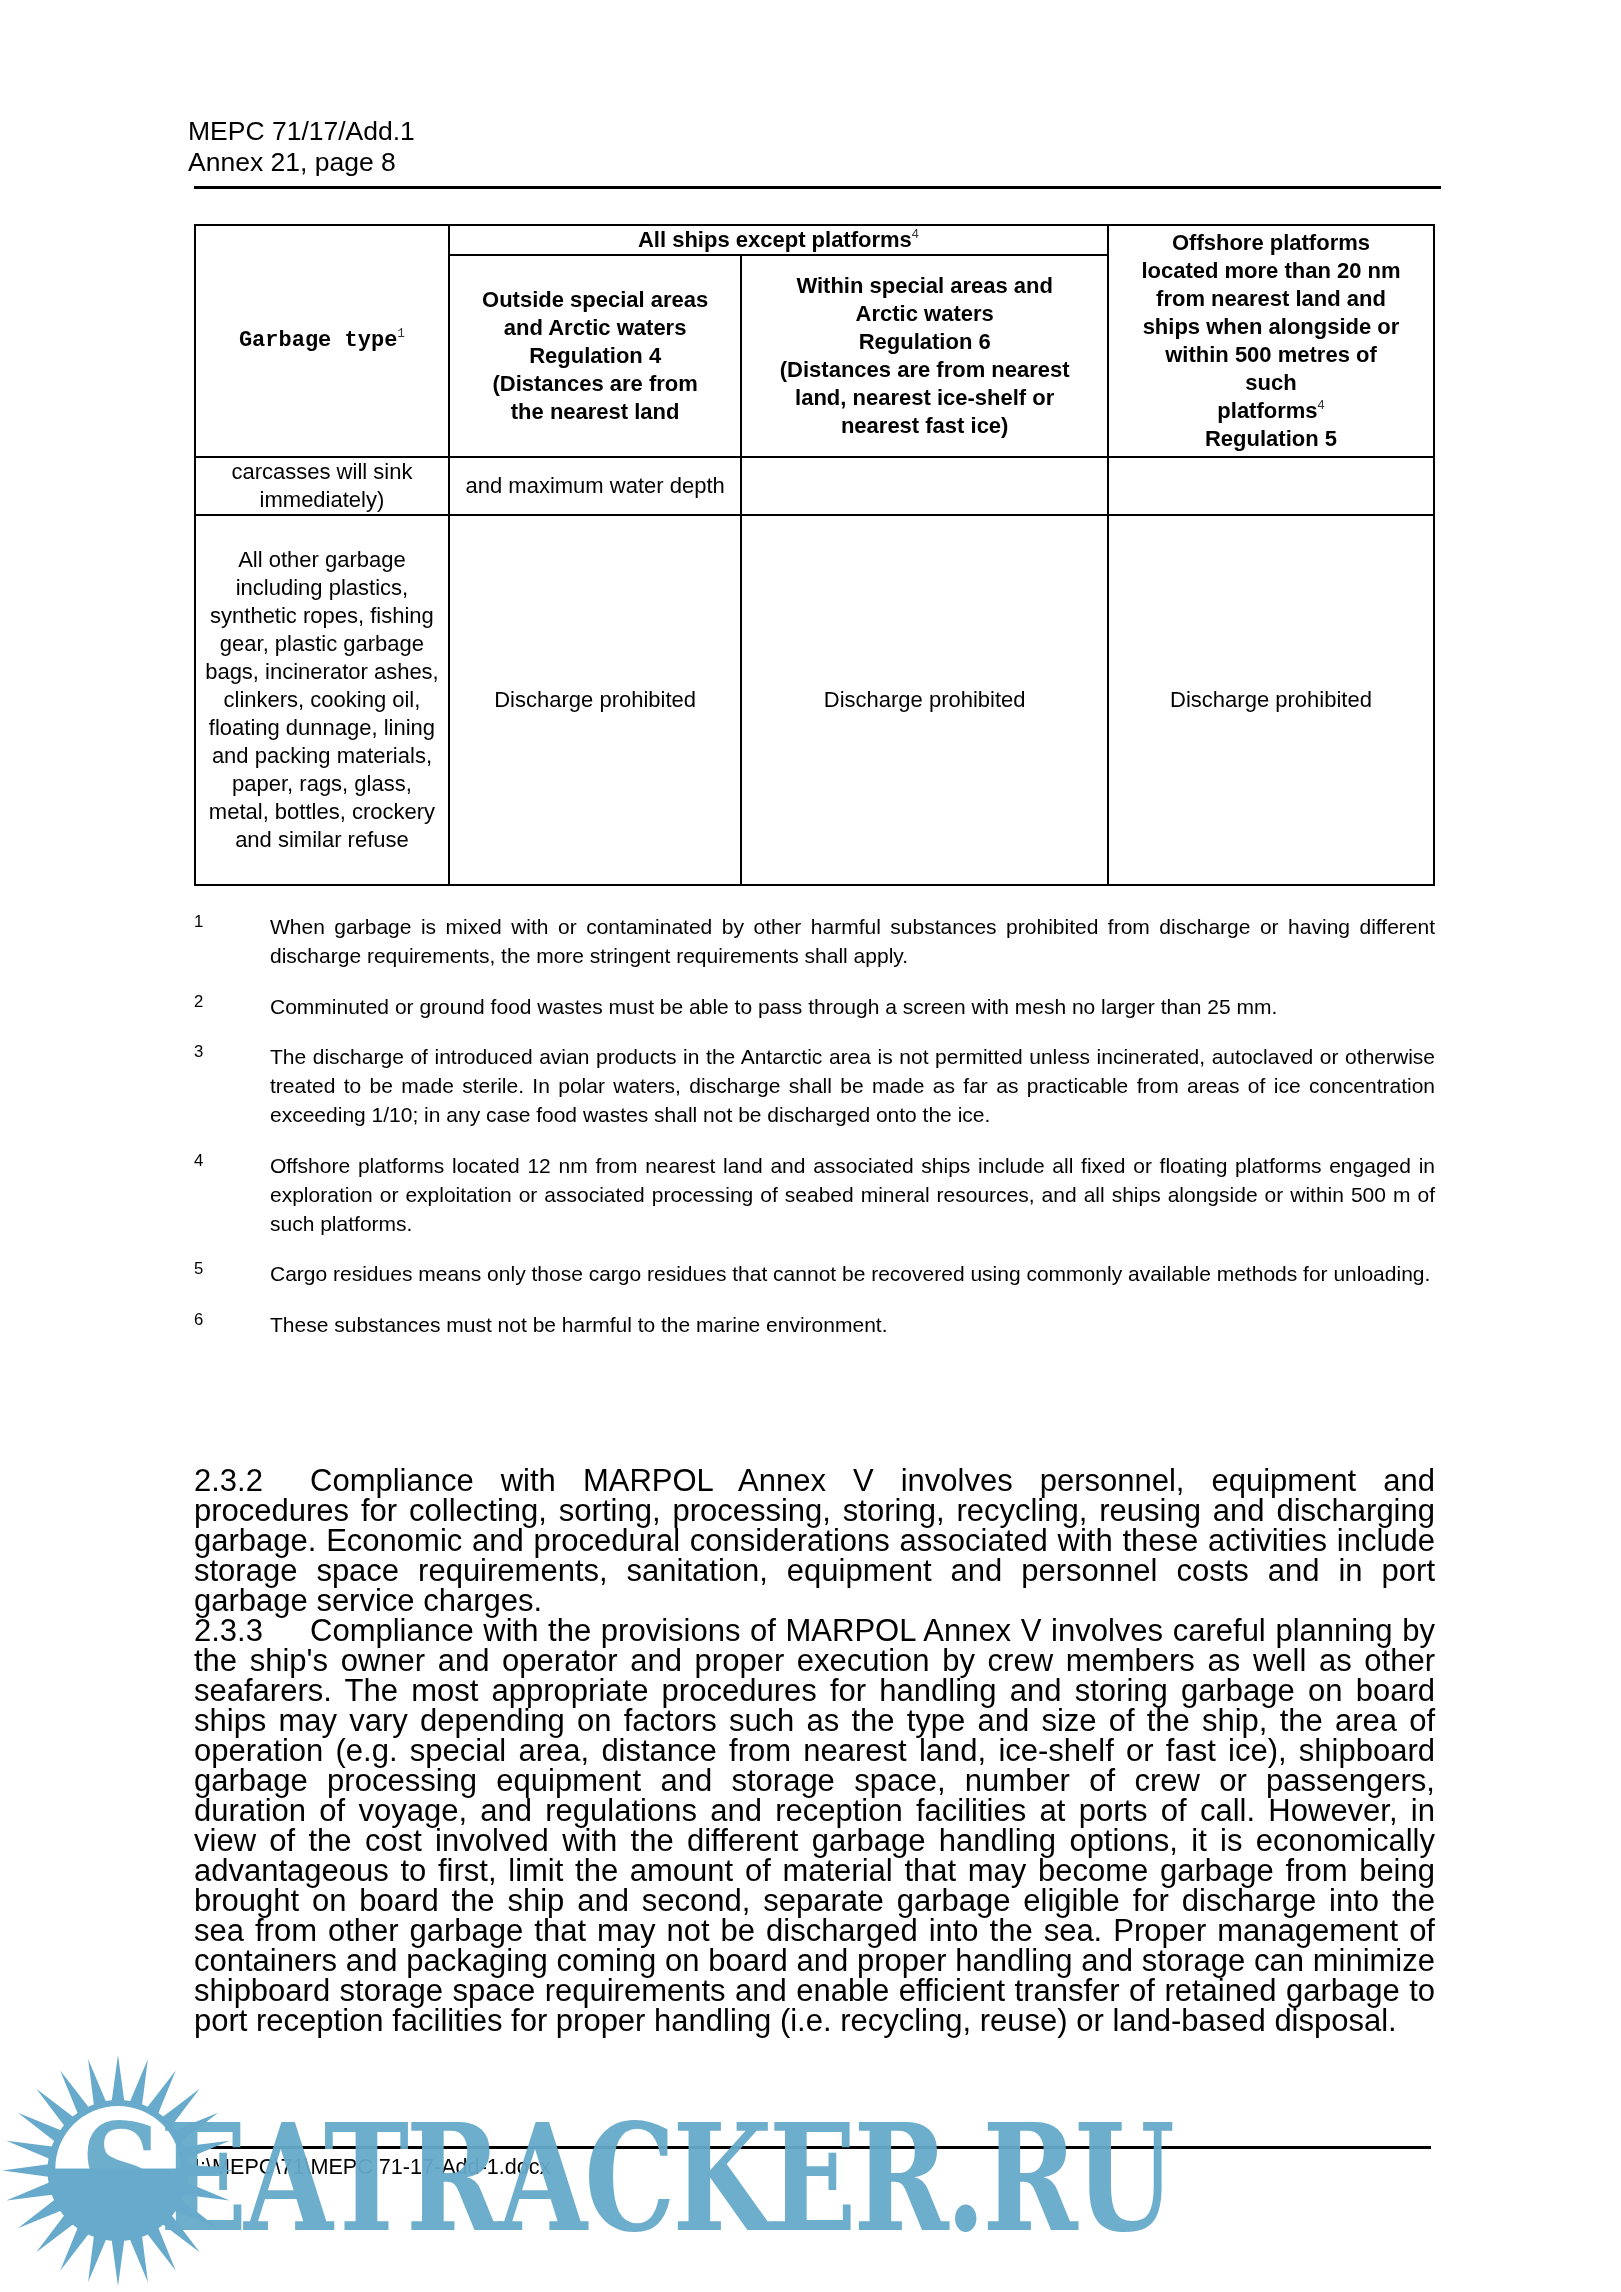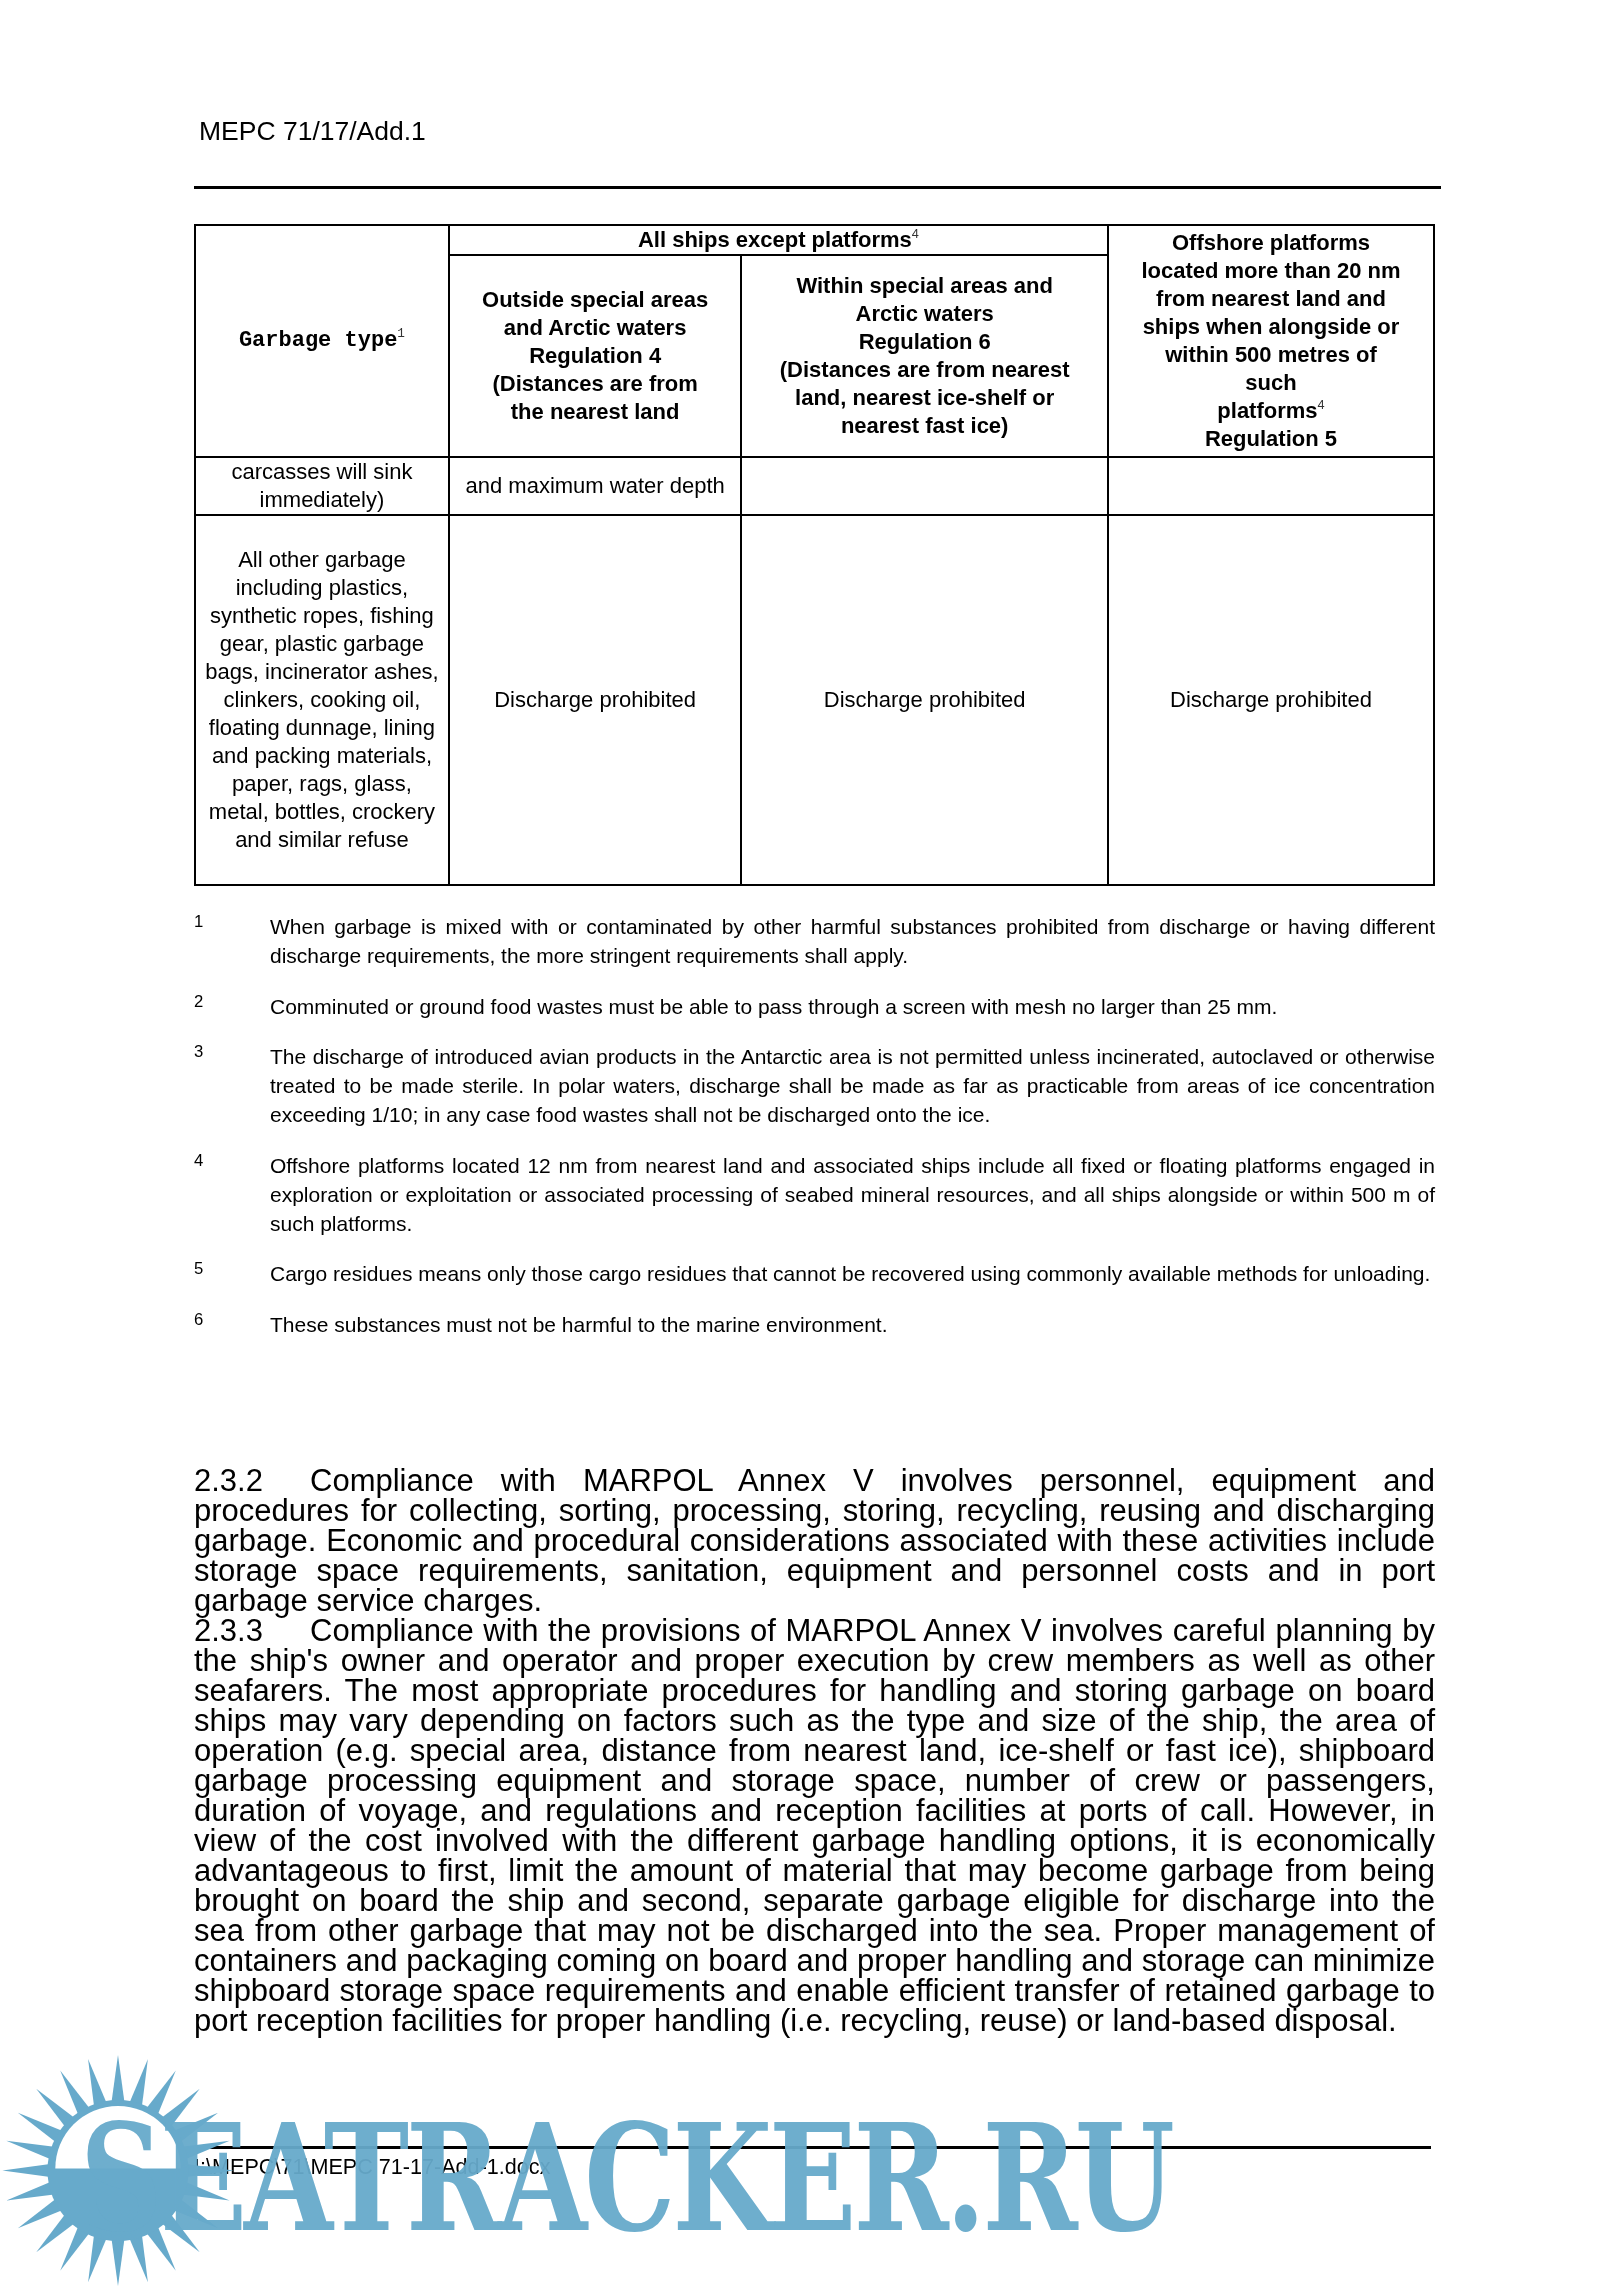--- a/index.html
+++ b/index.html
@@ -1,21 +1,21 @@
 <!DOCTYPE html>
 <html><head>
   <meta charset="utf-8">
   <style>
     html, body { margin: 0; padding: 0; background: #ffffff; }
     body {
       width: 1621px; height: 2293px; position: relative; overflow: hidden;
       font-family: "Liberation Sans", sans-serif; color: #000;
     }
     .header {
-      position: absolute; left: 199px; top: 116px; width: 1247px;
+      position: absolute; left: 188px; top: 116px; width: 1247px;
       font-size: 26.5px; line-height: 31px;
     }
     .header-rule {
       position: absolute; left: 194px; top: 186px; width: 1247px; height: 2.9px; background: #000;
     }
     table.garbage {
       position: absolute; left: 194px; top: 224px; width: 1241px;
       border-collapse: collapse; font-size: 22px; line-height: 28px;
     }
     table.garbage td, table.garbage th {
@@ -53,20 +53,21 @@
       font-family: "DejaVu Serif", serif; font-weight: bold; font-size: 147px; line-height: 147px;
       letter-spacing: -3.9px; color: #67aacb; opacity: 0.95;
       transform: scaleX(0.78); transform-origin: left top; white-space: nowrap;
     }
   </style>
 </head>
 <body>
 
 <div class="header">
   <div>MEPC 71/17/Add.1</div>
+  <div>Annex 21, page 8</div>
 </div>
 <div class="header-rule"></div>
 
 <table class="garbage">
   <tbody>
       <tr style="height:25.5px">
     <th class="c1" rowspan="2">
       <span>Garbage type</span><sup>1</sup>
     </th>
     <th colspan="2">

